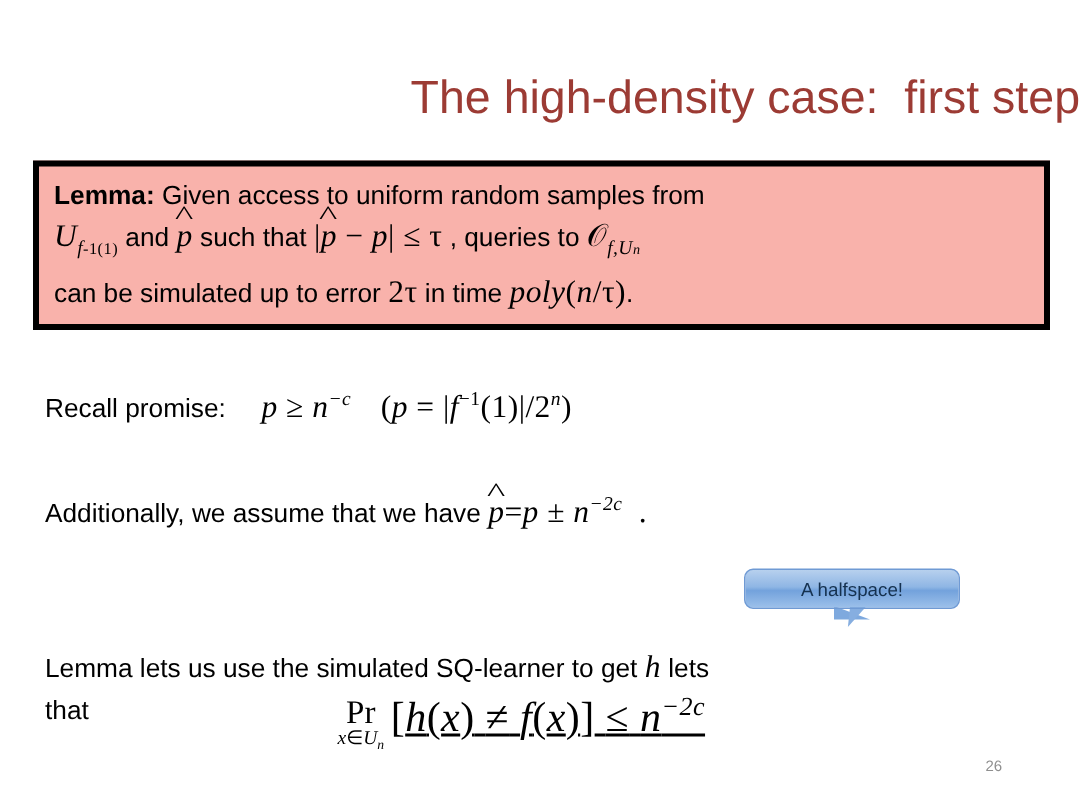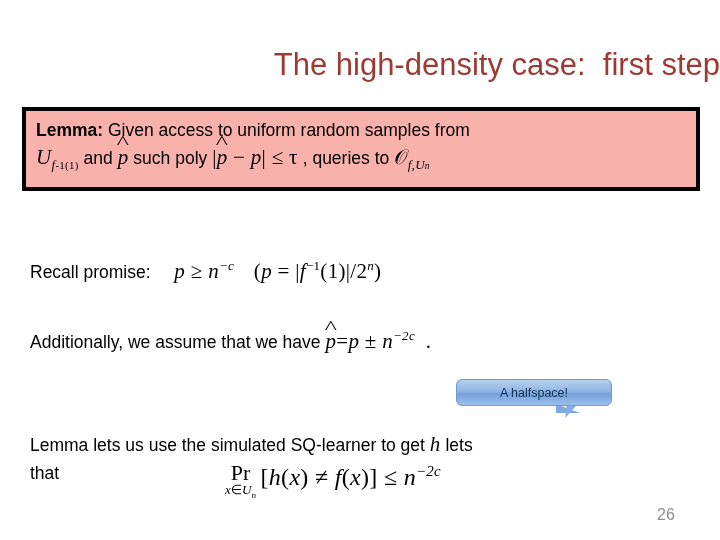--- a/index.html
+++ b/index.html
@@ -109,23 +109,23 @@
     font-family: "Liberation Serif", serif;
     font-style: italic;
     font-size: 13px;
     display: block;
     margin-top: -1px;
   }
 
   
   .callout {
     position: absolute;
-    left: 456px;
+    left: 496px;
     top: 379px;
-    width: 156px;
+    width: 144px;
     height: 27px;
     border-radius: 6px;
     background: linear-gradient(to bottom, #b7d0ee 0%, #8fb6e4 45%, #73a2dc 55%, #9cc0ea 100%);
     border: 1px solid #6f9ad4;
     box-sizing: border-box;
     display: flex;
     align-items: center;
     justify-content: center;
   }
   .callout-label {
@@ -155,45 +155,51 @@
     border-top: 9px solid transparent;
     border-bottom: 0;
     border-right: 0;
   }
 
   
   .page-number {
     position: absolute;
     left: 657px;
     top: 506px;
-    font-size: 16px;
+    font-size: 10px;
     color: #8f8f8f;
   }
 </style>
 </head>
 <body>
 
 <div class="slide-title">The high-density case:  first step</div>
 
 <div class="lemma-box">
 
   <div class="lemma-line">
     <span class="lemma-label">Lemma:</span><span> Given access to uniform random samples from</span>
   </div>
 
   <div class="lemma-line">
     <span class="m"><span>U</span><span class="sub">f</span><span class="sub-up" style="font-size:0.52em;">-1</span><span class="sub-up" style="font-size:0.52em;">(1)</span></span>
     <span>and</span>
     <span class="m hat-wrap"><span class="hat-mark">^</span><span>p</span></span>
-    <span>such poly</span>
+    <span>such that</span>
     <span class="m"><span class="m-up">|</span><span class="hat-wrap"><span class="hat-mark">^</span><span>p</span></span> <span class="m-up">−</span> <span>p</span><span class="m-up">|</span> <span class="m-up">≤</span> <span class="m-up">τ</span></span>
     <span>, queries to</span>
     <span class="m"><span class="m-up" style="font-family:'Liberation Serif',serif;">𝒪</span><span class="sub">f,U</span><span class="sub" style="font-size:0.45em;">n</span></span>
   </div>
 
+  <div class="lemma-line">
+    <span>can be simulated up to error</span>
+    <span class="m"><span class="m-up">2</span><span class="m-up">τ</span></span>
+    <span>in time</span>
+    <span class="m"><span>poly</span><span class="m-up">(</span><span>n</span><span class="m-up">/</span><span class="m-up">τ</span><span class="m-up">)</span></span><span>.</span>
+  </div>
 </div>
 
 <div class="row row-recall">
   <span>Recall promise:</span>
   <span style="display:inline-block;width:14px;"></span>
   <span class="m"><span>p</span> <span class="m-up">≥</span> <span>n</span><span class="sup" style="font-style:italic;">−c</span></span>
   <span style="display:inline-block;width:10px;"></span>
   <span class="m"><span class="m-up">(</span><span>p</span> <span class="m-up">=</span> <span class="m-up">|</span><span>f</span><span class="sup">−1</span><span class="m-up">(1)</span><span class="m-up">|</span><span class="m-up">/2</span><span class="sup" style="font-style:italic;">n</span><span class="m-up">)</span></span>
 </div>
 
@@ -217,16 +223,16 @@
   <span>lets</span>
   <br>
   <span>that</span>
 </div>
 
 <div class="formula-block">
   <span class="prlimits">
     <span class="pr-main">Pr</span>
     <span class="pr-sub"><span>x</span><span style="font-style:normal;">∈</span><span>U</span><span style="font-size:0.7em;vertical-align:sub;">n</span></span>
   </span>
-  <span class="m" style="font-size:24px;"><span class="m-up">[</span><span>h</span><span class="m-up">(</span><span>x</span><span class="m-up">)</span> <span class="m-up">≠</span> <span>f</span><span class="m-up">(</span><span>x</span><span class="m-up">)</span><span class="m-up">]</span> <span class="m-up">≤</span> <span>n</span><span class="sup" style="font-style:italic;">−2c</span></span>
+  <span class="m" style="font-size:28px;text-decoration:underline;"><span class="m-up">[</span><span>h</span><span class="m-up">(</span><span>x</span><span class="m-up">)</span> <span class="m-up">≠</span> <span>f</span><span class="m-up">(</span><span>x</span><span class="m-up">)</span><span class="m-up">]</span> <span class="m-up">≤</span> <span>n</span><span class="sup" style="font-style:italic;">−2c</span></span>
 </div>
 
 <div class="page-number">26</div>
 
 </body></html>

